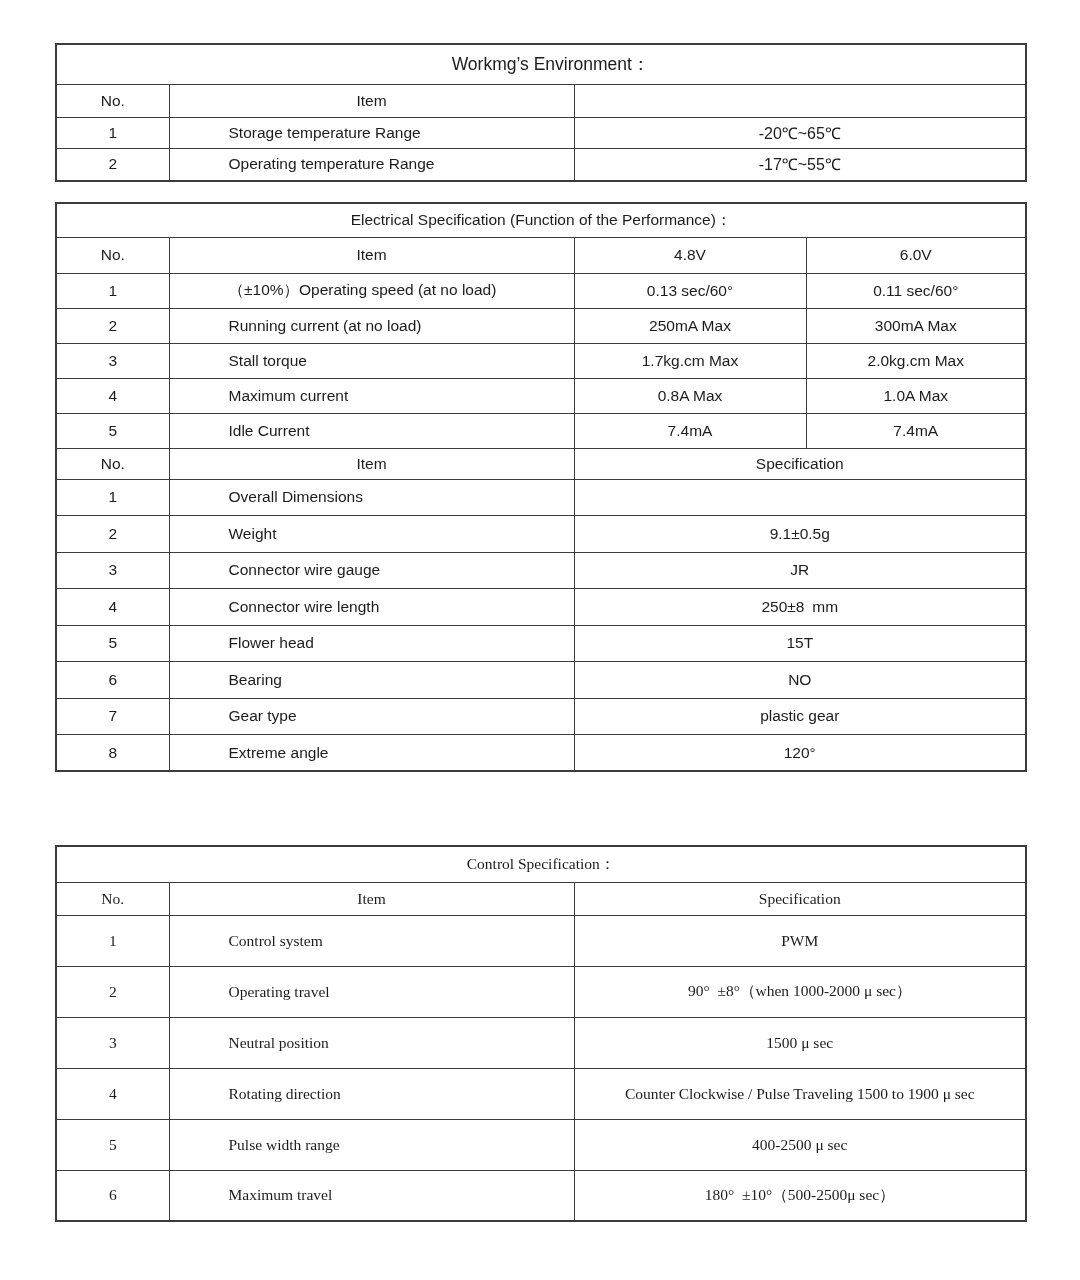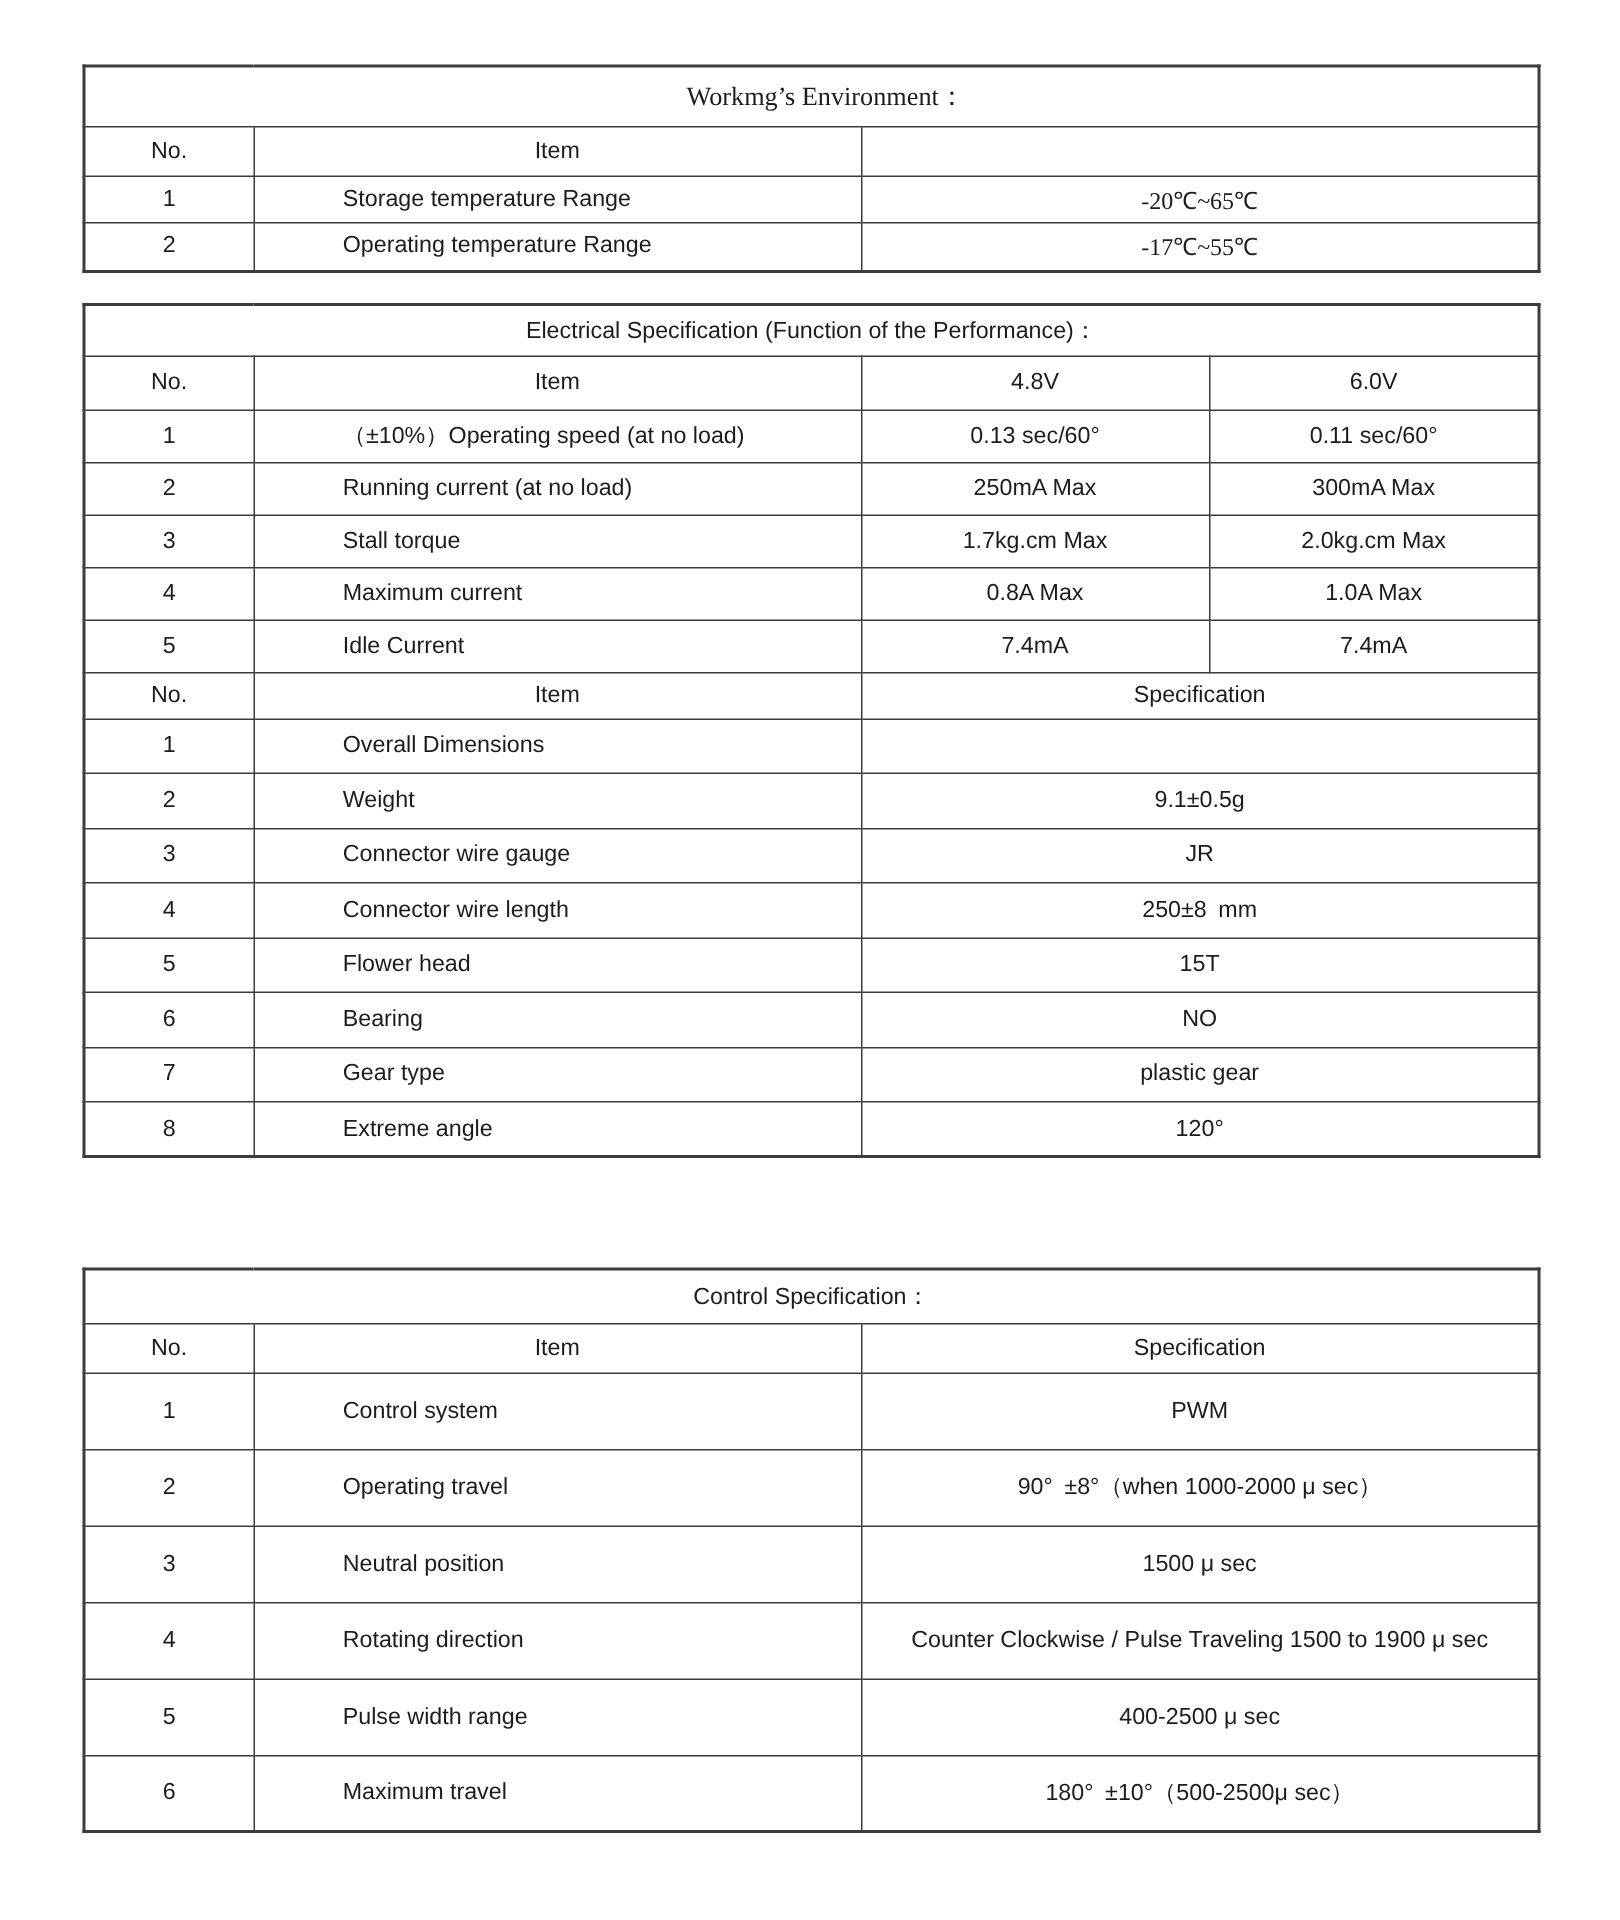--- a/index.html
+++ b/index.html
@@ -36,26 +36,26 @@
   .tbl td.title-cell {
     font-size: 15.5px;
     text-align: center;
   }
   .tbl td.item {
     text-align: left;
     padding-left: 59px;
   }
   
   .t1 td.title-cell {
-    font-family: Liberation Serif, serif;
+    font-family: Liberation Sans, sans-serif;
     font-size: 17.5px;
     padding-left: 19px;
   }
   .t1 td.val {
-    font-family: Liberation Serif, serif;
+    font-family: Liberation Sans, sans-serif;
     font-size: 16px;
   }
 </style>
 </head>
 <body>
 
 <div class="page">
 
   <table class="tbl t1" style="left:55px; top:43px; width:970px;">
     <colgroup>
@@ -174,21 +174,21 @@
         <td class="val" colspan="2">plastic gear</td>
       </tr>
       <tr style="height:36.5px">
         <td class="no">8</td>
         <td class="item">Extreme angle</td>
         <td class="val" colspan="2">120°</td>
       </tr>
     </tbody>
   </table>
 
-  <table class="tbl t3" style="left:55px; top:845px; width:970px;">
+  <table class="tbl t3" style="left:55px; top:845px; width:970px;font-family:Liberation Serif, serif;">
     <colgroup>
         <col style="width:113px">
         <col style="width:405px">
         <col style="width:452px">
       </colgroup>
     <tbody>
       <tr style="height:36px">
         <td class="title-cell" colspan="3">Control Specification：</td>
       </tr>
       <tr style="height:33px">

